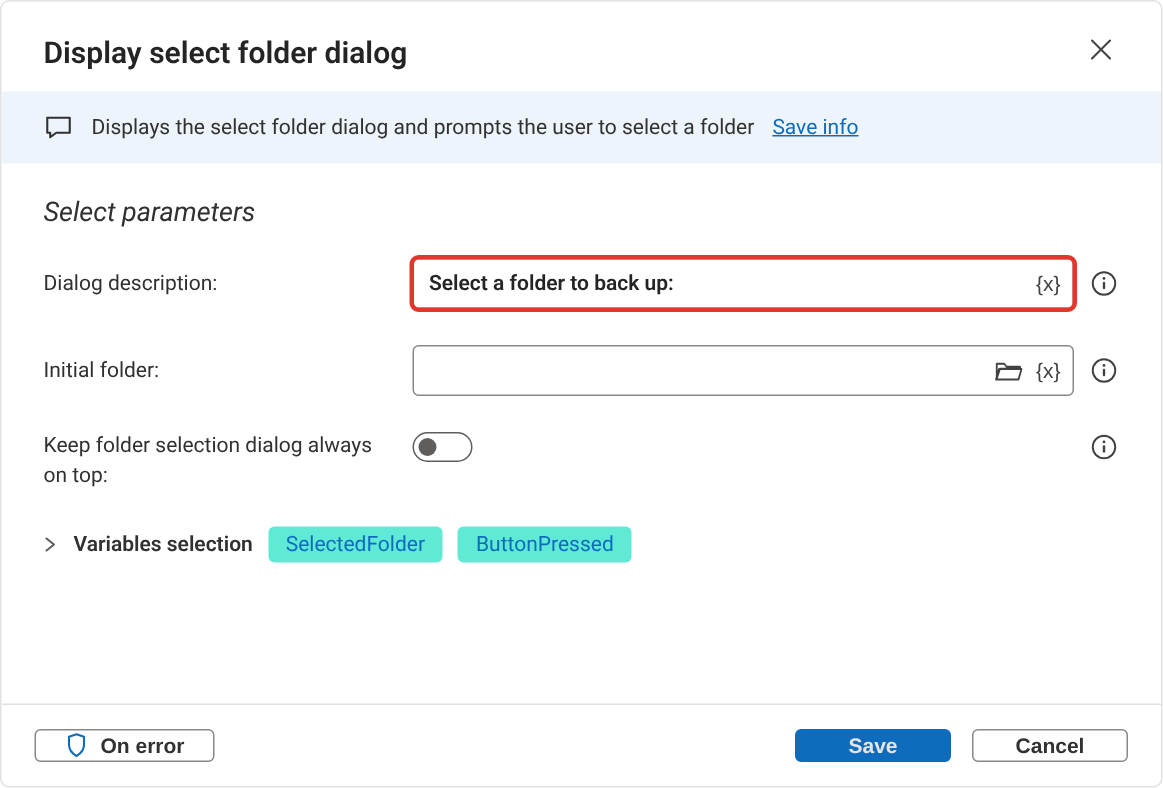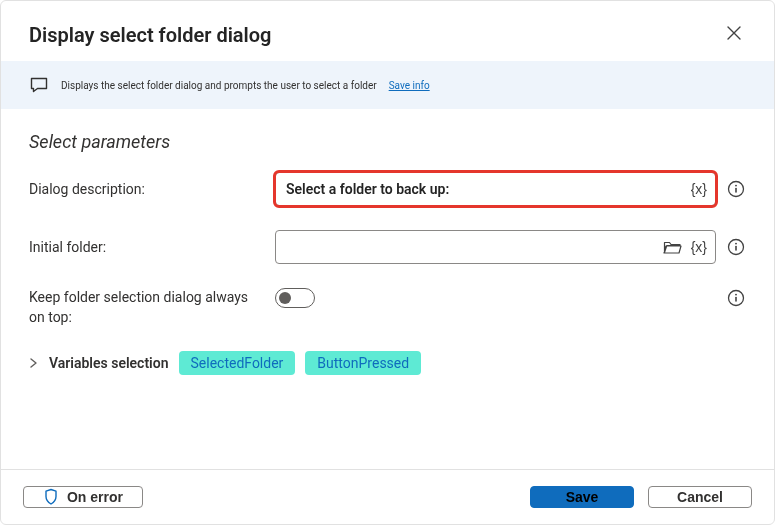--- a/index.html
+++ b/index.html
@@ -38,21 +38,21 @@
     color: #424242;
   }
 
   
   .info-banner {
     background: #eef4fb;
     display: flex;
     align-items: center;
     gap: 12px;
     padding: 14px 26px 14px 28px;
-    font-size: 10px;
+    font-size: 14px;
     color: #323130;
   }
   .info-banner a {
     color: #0f6cbd;
     text-decoration: underline;
     cursor: pointer;
   }
 
   
   .body {
@@ -207,21 +207,21 @@
     align-items: center;
     justify-content: center;
     gap: 8px;
     border: 1px solid #8a8886;
     background: #fff;
     color: #323130;
   }
   .btn.primary {
     background: #0f6cbd;
     border-color: #0f6cbd;
-    color: #000000;
+    color: #e5e5e5;
     margin-left: 48px;
   }
   .btn.onerr {
     min-width: 120px;
     font-weight: 600;
   }
   .btn .icon { color: #0f6cbd; }
 
   svg { display: block; }
 </style>

